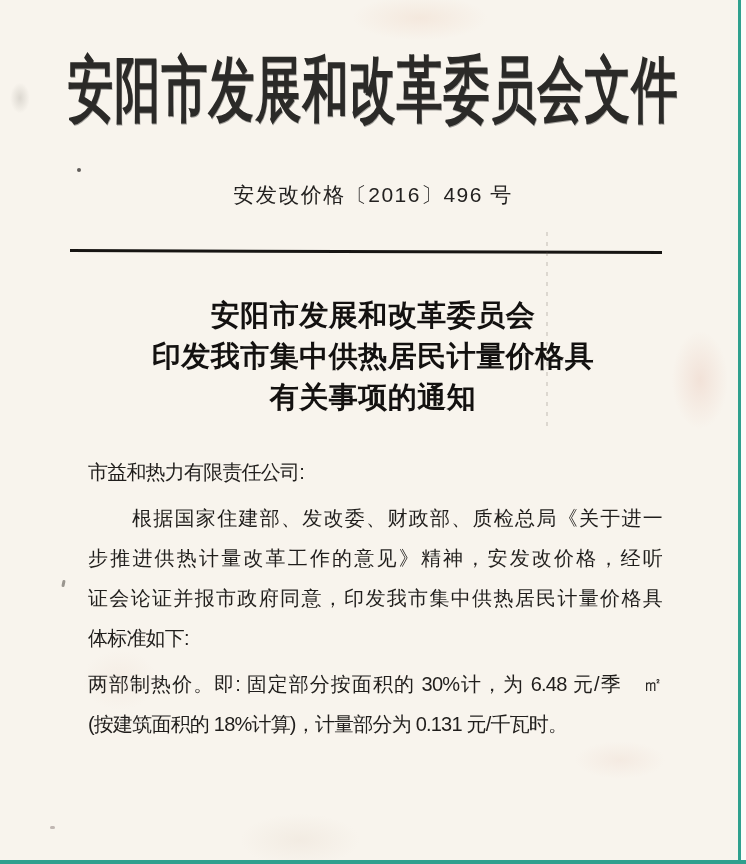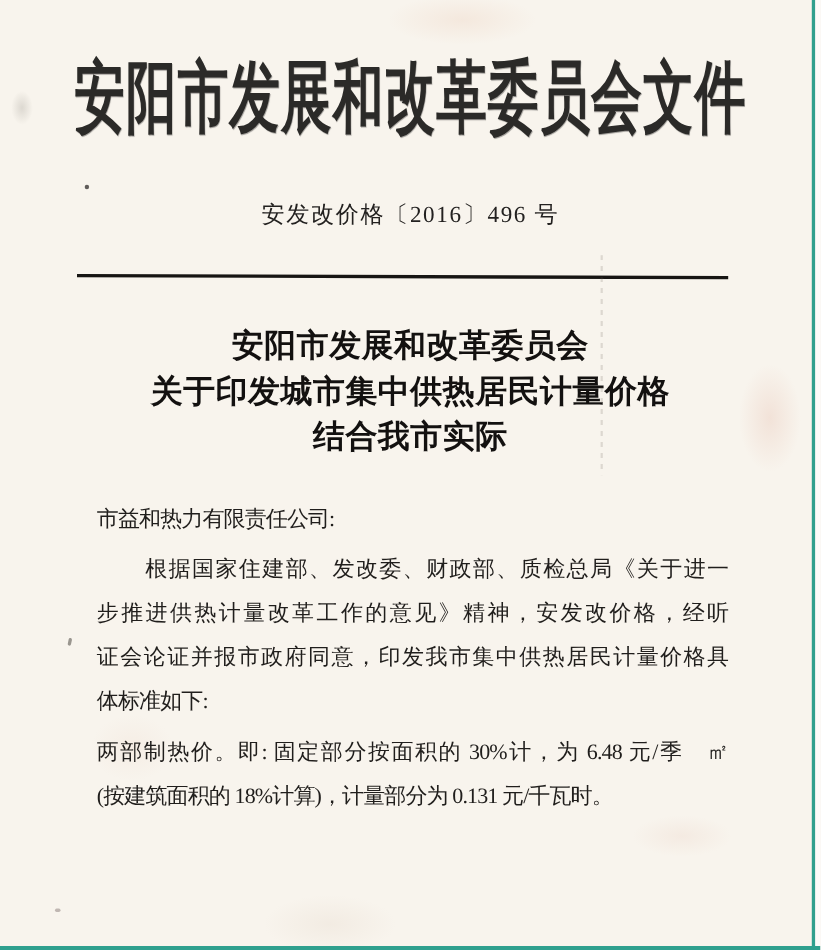--- a/index.html
+++ b/index.html
@@ -8,21 +8,21 @@
     width:746px;height:864px;
     background-color:#f8f4ed;
     background-image:
       radial-gradient(ellipse 14px 22px at 20px 98px, rgba(110,105,95,0.20) 0%, rgba(110,105,95,0.0) 70%),
       radial-gradient(ellipse 40px 70px at 700px 380px, rgba(228,185,168,0.30) 0%, rgba(228,185,168,0) 70%),
       radial-gradient(ellipse 90px 30px at 420px 18px, rgba(235,205,185,0.30) 0%, rgba(235,205,185,0) 75%),
       radial-gradient(ellipse 60px 25px at 620px 760px, rgba(230,200,185,0.22) 0%, rgba(230,200,185,0) 75%),
       radial-gradient(ellipse 50px 40px at 120px 680px, rgba(232,206,190,0.18) 0%, rgba(232,206,190,0) 75%),
       radial-gradient(ellipse 80px 35px at 300px 840px, rgba(225,210,195,0.25) 0%, rgba(225,210,195,0) 75%);
     overflow:hidden;
-    font-family:Liberation Serif, serif;
+    font-family:Liberation Sans, sans-serif;
     color:#1f1d1b;
   }
   
   .edge-right{position:absolute;top:0;right:5px;width:3px;height:864px;}
   .edge-right-outer{position:absolute;top:0;right:0;width:5px;height:864px;background:#fbfbf9;}
   .edge-bottom{position:absolute;left:0;bottom:0;width:746px;height:4px;}
   
   .banner{
     position:absolute;top:54px;left:0;width:746px;
     text-align:center;
@@ -72,22 +72,22 @@
 <div class="page">
 
   <div class="banner">安阳市发展和改革委员会文件</div>
 
   <div class="doc-number">安发改价格〔2016〕496 号</div>
 
   <div class="divider"></div>
 
   <div class="title-block">
     <span class="line">安阳市发展和改革委员会</span>
-    <span class="line">关于印发城市集中供热居民计量价格</span>
-    <span class="line">结合我市实际</span>
+    <span class="line">印发我市集中供热居民计量价格具</span>
+    <span class="line">有关事项的通知</span>
   </div>
 
   <div class="body-block">
     <div class="para">
       <span class="line">市益和热力有限责任公司:</span>
     </div>
     <div class="para">
       <span class="line fill indent">根据国家住建部、发改委、财政部、质检总局《关于进一</span>
       <span class="line fill">步推进供热计量改革工作的意见》精神，安发改价格，经听</span>
       <span class="line fill">证会论证并报市政府同意，印发我市集中供热居民计量价格具</span>

